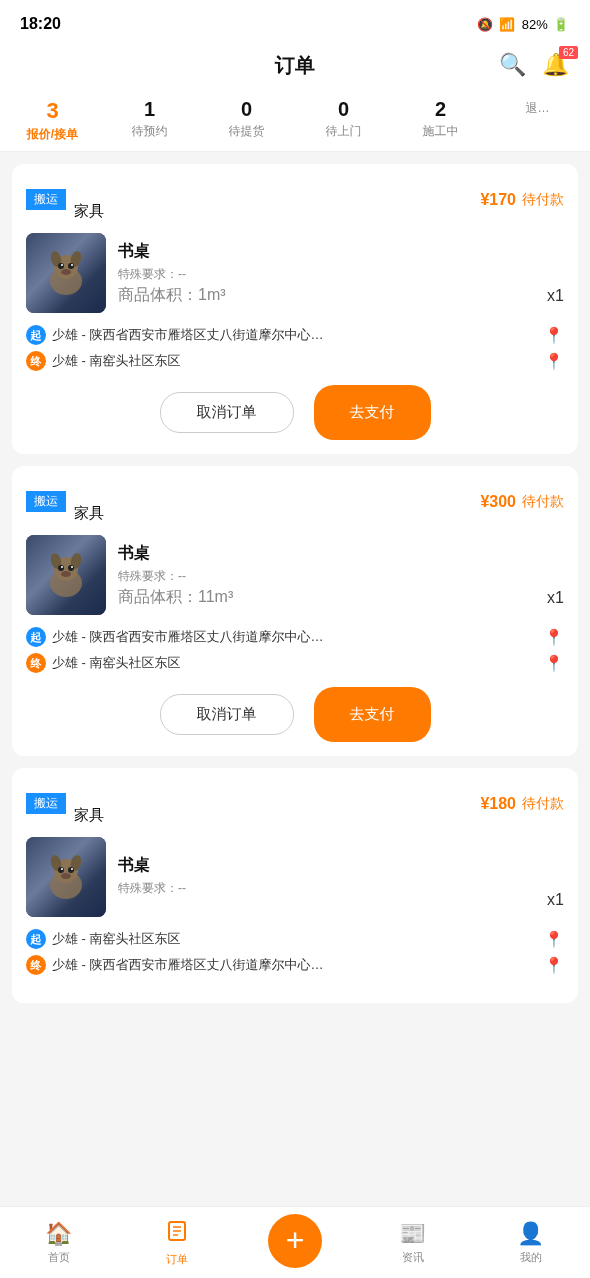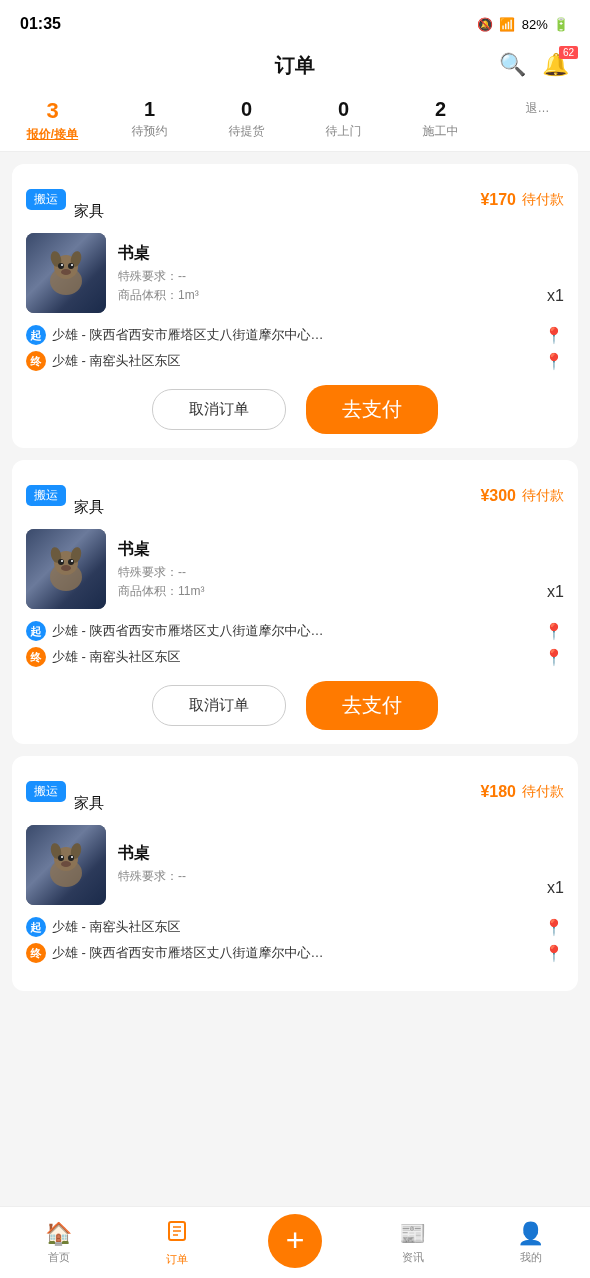--- a/index.html
+++ b/index.html
@@ -100,21 +100,20 @@
       font-size: 12px;
       color: #888;
       margin-top: 2px;
       white-space: nowrap;
     }
     .order-tab.active .tab-count {
       color: #111;
     }
     .order-tab.active .tab-label {
       color: #ff7a00;
-      text-decoration: underline;
     }
     .order-tab:first-child .tab-count {
       color: #ff7a00;
       font-size: 22px;
     }
     .order-tab:first-child .tab-label {
       color: #ff7a00;
       font-weight: 600;
     }
 
@@ -142,21 +141,21 @@
     .order-card-left {
       display: flex;
       align-items: center;
       gap: 8px;
     }
     .tag-moving {
       background: #1890ff;
       color: #fff;
       font-size: 12px;
       padding: 2px 8px;
-      border-radius: 5px;
+      border-radius: 0;
     }
     .order-category {
       font-size: 15px;
       font-weight: 500;
       color: #111;
       margin-top: 24px;
     }
     .order-price-status {
       display: flex;
       align-items: flex-start;
@@ -211,21 +210,21 @@
       font-weight: 600;
       color: #111;
       margin-bottom: 4px;
     }
     .product-special {
       font-size: 12px;
       color: #888;
       margin-bottom: 2px;
     }
     .product-volume {
-      font-size: 12px;
+      font-size: 16px;
       color: #888;
     }
     .product-qty {
       font-size: 16px;
       color: #333;
       font-weight: 500;
       position: absolute;
       right: 0;
       bottom: 8px;
     }
@@ -281,22 +280,22 @@
       border-radius: 20px;
       padding: 10px 36px;
       font-size: 15px;
       cursor: pointer;
     }
     .btn-pay {
       background: #ff7a00;
       color: #fff;
       border: none;
       border-radius: 20px;
-      padding: 11px 36px;
-      font-size: 20px;
+      padding: 18px 36px;
+      font-size: 15px;
       cursor: pointer;
     }
 
     
     .bottom-nav {
       position: fixed;
       bottom: 0;
       left: 0;
       width: 590px;
       background: #fff;
@@ -343,21 +342,21 @@
       font-size: 32px;
       color: #fff;
       margin-bottom: 4px;
       cursor: pointer;
     }
   </style>
 </head>
 <body>
 
 <div class="status-bar">
-  <span class="status-time">01:35</span>
+  <span class="status-time">18:20</span>
   <div class="status-icons">
     <span>🔕</span>
     <span>📶</span>
     <span>82%</span>
     <span>🔋</span>
   </div>
 </div>
 
 <div class="header" style="position:relative;">
   <span class="header-title">订单</span>

